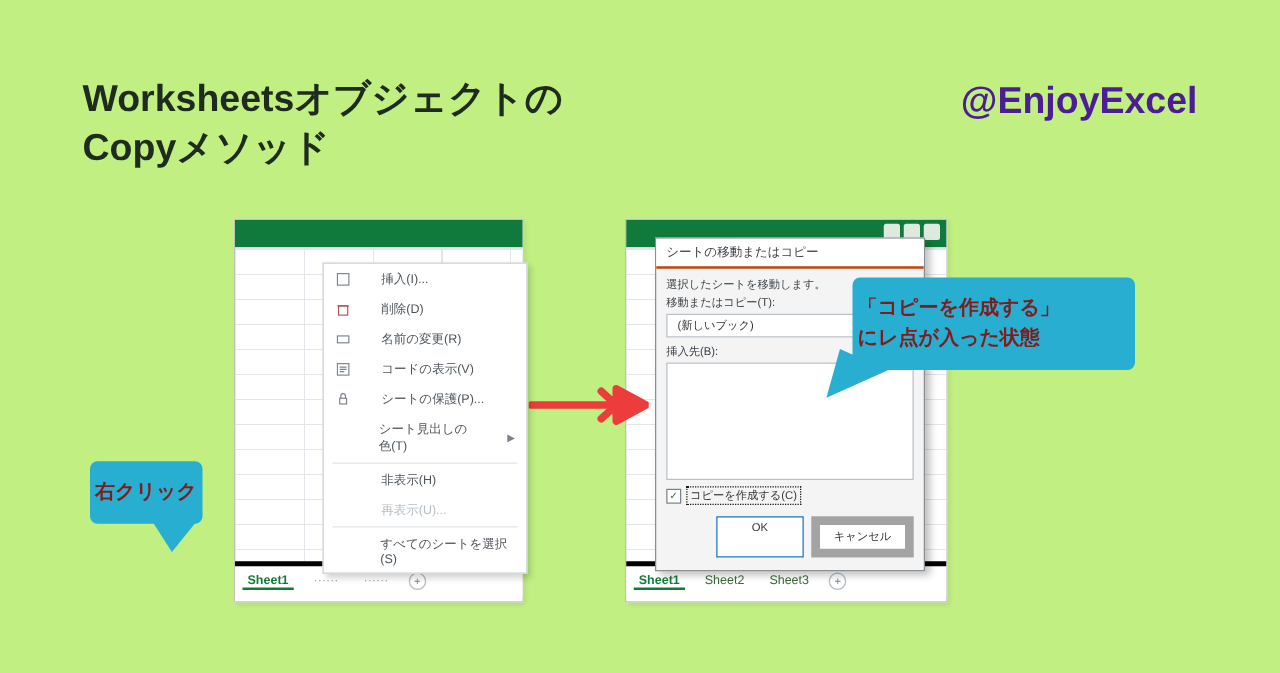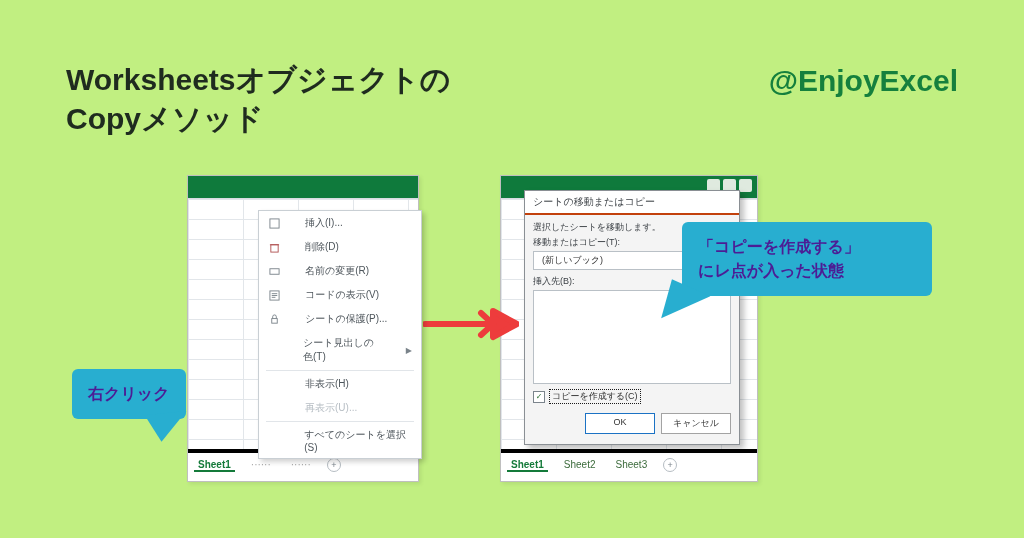--- a/index.html
+++ b/index.html
@@ -9,21 +9,21 @@
   font-family:"Hiragino Sans","Yu Gothic","Meiryo",sans-serif;
   position:relative;
   overflow:hidden;
 }
 .title{
   position:absolute;left:66px;top:60px;
   font-size:30px;font-weight:900;color:#1f2b1f;line-height:1.3;
 }
 .handle{
   position:absolute;right:66px;top:64px;
-  font-size:30px;font-weight:900;color:#15803d;
+  font-size:30px;font-weight:900;color:#4c1d95;
 }
 
 
 .panel-left{
   position:absolute;left:187px;top:175px;
   width:230px;height:305px;
   background:#fff;border:1px solid #bfbfbf;
   box-shadow:2px 2px 4px rgba(0,0,0,.08);
 }
 .excel-bar{height:22px;background:#0f7a3c}
@@ -97,34 +97,34 @@
 }
 .dialog .chkrow{display:flex;align-items:center;gap:4px;font-size:9px;margin-bottom:7px}
 .dialog .chkrow .chk{
   width:10px;height:10px;border:1px solid #7b848c;background:#fff;
   display:flex;align-items:center;justify-content:center;font-size:8px;color:#2a6f2f;
 }
 .dialog .hl{border:1px dotted #1a1a1a;padding:0 2px}
 .dialog .btns{display:flex;justify-content:flex-end;gap:6px;padding:2px 0 4px}
 .dialog .btn{
   min-width:50px;text-align:center;padding:3px 9px;font-size:9px;
-  border:1px solid #a3a3a3;background:#fff;
+  border:7px solid #a3a3a3;background:#fff;
 }
 .dialog .btn.primary{border:1.5px solid #1b72c4}
 
 
 .arrow{
   position:absolute;left:423px;top:305px;z-index:4;
 }
 .arrow svg{display:block}
 
 
 .callout{
-  position:absolute;background:#28aed0;color:#4c1d95;
-  font-size:16px;font-weight:700;padding:13px 16px;border-radius:6px;
+  position:absolute;background:#28aed0;color:#7f1d1d;
+  font-size:16px;font-weight:700;padding:13px 4px;border-radius:6px;
   line-height:1.5;z-index:8;
 }
 .callout.c1{left:72px;top:369px}
 .callout.c2{left:682px;top:222px;width:218px}
 .callout .tail{
   position:absolute;width:0;height:0;
 }
 .c1 .tail{
   right:-2px;bottom:-22px;
   border-left:14px solid transparent;

